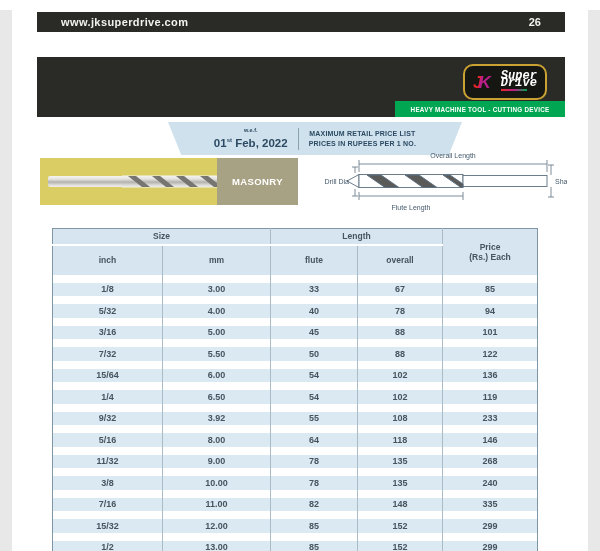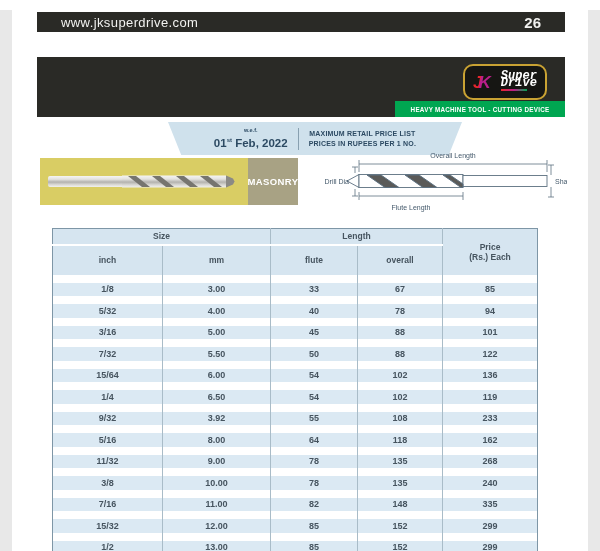--- a/index.html
+++ b/index.html
@@ -11,22 +11,22 @@
   }
   *{margin:0;padding:0;box-sizing:border-box;}
   body{font-family:"Liberation Sans",sans-serif;background:#fff;}
   .page{position:relative;width:600px;height:551px;background:#fff;overflow:hidden;}
   .gutter{position:absolute;top:10px;bottom:0;width:12px;background:var(--page-gutter);}
   .gutter.left{left:0;} .gutter.right{right:0;}
 
   
   .top-bar{position:absolute;left:37px;top:12px;width:528px;height:20px;background:var(--dark-bar);
     display:flex;align-items:center;justify-content:space-between;padding:0 24px;}
-  .top-bar .url{color:#f2f2f0;font-size:13px;font-weight:normal;letter-spacing:.4px;text-align:right;}
-  .top-bar .pageno{color:#f2f2f0;font-size:15px;font-weight:bold;}
+  .top-bar .url{color:#f2f2f0;font-size:11px;font-weight:bold;letter-spacing:.4px;text-align:right;}
+  .top-bar .pageno{color:#f2f2f0;font-size:11px;font-weight:bold;}
 
   
   .banner{position:absolute;left:37px;top:57px;width:528px;height:60px;background:var(--dark-bar);}
   .banner .title{position:absolute;left:25px;top:20px;color:#fff;font-size:17px;font-weight:bold;letter-spacing:.4px;}
   .logo{position:absolute;right:18px;top:7px;width:84px;height:36px;border:2px solid var(--logo-gold);
     border-radius:10px;display:flex;align-items:center;justify-content:center;gap:10px;background:#161613;}
   .logo .mono{font-size:17px;font-weight:bold;font-style:italic;line-height:15px;}
   .logo .mono .j{color:#e8262d;} .logo .mono .k{color:#b91f8a;margin-left:-4px;}
   .logo .brand{display:flex;flex-direction:column;align-items:flex-start;line-height:7.5px;}
   .logo .brand span{color:#fff;font-size:12px;font-weight:bold;font-style:italic;font-family:Liberation Mono, monospace;}
@@ -44,21 +44,21 @@
   .wef .wef-label{font-size:5.5px;font-weight:bold;display:block;line-height:6px;}
   .wef .date{font-size:11.5px;font-weight:bold;line-height:12px;}
   .wef .date sup{font-size:6px;}
   .wef .divider{width:1px;height:22px;background:#88a0b0;}
   .wef .mrp-block{margin-left:10px;text-align:center;}
   .wef .mrp-block div{font-size:7px;font-weight:bold;line-height:9.5px;letter-spacing:.2px;}
 
   
   .product{position:absolute;left:40px;top:158px;width:258px;height:47px;background:var(--panel-yellow);}
   .product .drill-photo{position:absolute;left:6px;top:6px;}
-  .product .masonry{position:absolute;right:0;top:0;bottom:0;width:50px;background:var(--masonry-olive);
+  .product .masonry{position:absolute;right:0;top:0;bottom:0;width:81px;background:var(--masonry-olive);
     color:#fff;font-size:9.5px;font-weight:bold;letter-spacing:.4px;
     display:flex;align-items:center;justify-content:center;}
 
   
   .diagram{position:absolute;left:315px;top:148px;}
   .diagram text{font-size:7px;fill:#44596b;font-family:"Liberation Sans",sans-serif;}
   .diagram line,.diagram path,.diagram rect,.diagram polygon{stroke:var(--diagram-ink);}
 
   
   table.price{position:absolute;left:52px;top:228px;width:485px;border-collapse:collapse;
@@ -296,21 +296,21 @@
           <td class="bl"></td>
           <td class="bl"></td>
           <td class="bl"></td>
           <td class="bl"></td>
         </tr>
         <tr class="data-row">
           <td>5/16</td>
           <td class="bl">8.00</td>
           <td class="bl">64</td>
           <td class="bl">118</td>
-          <td class="bl">162</td>
+          <td class="bl">146</td>
         </tr>
         <tr class="gap-row">
           <td></td>
           <td class="bl"></td>
           <td class="bl"></td>
           <td class="bl"></td>
           <td class="bl"></td>
         </tr>
         <tr class="data-row">
           <td>11/32</td>

